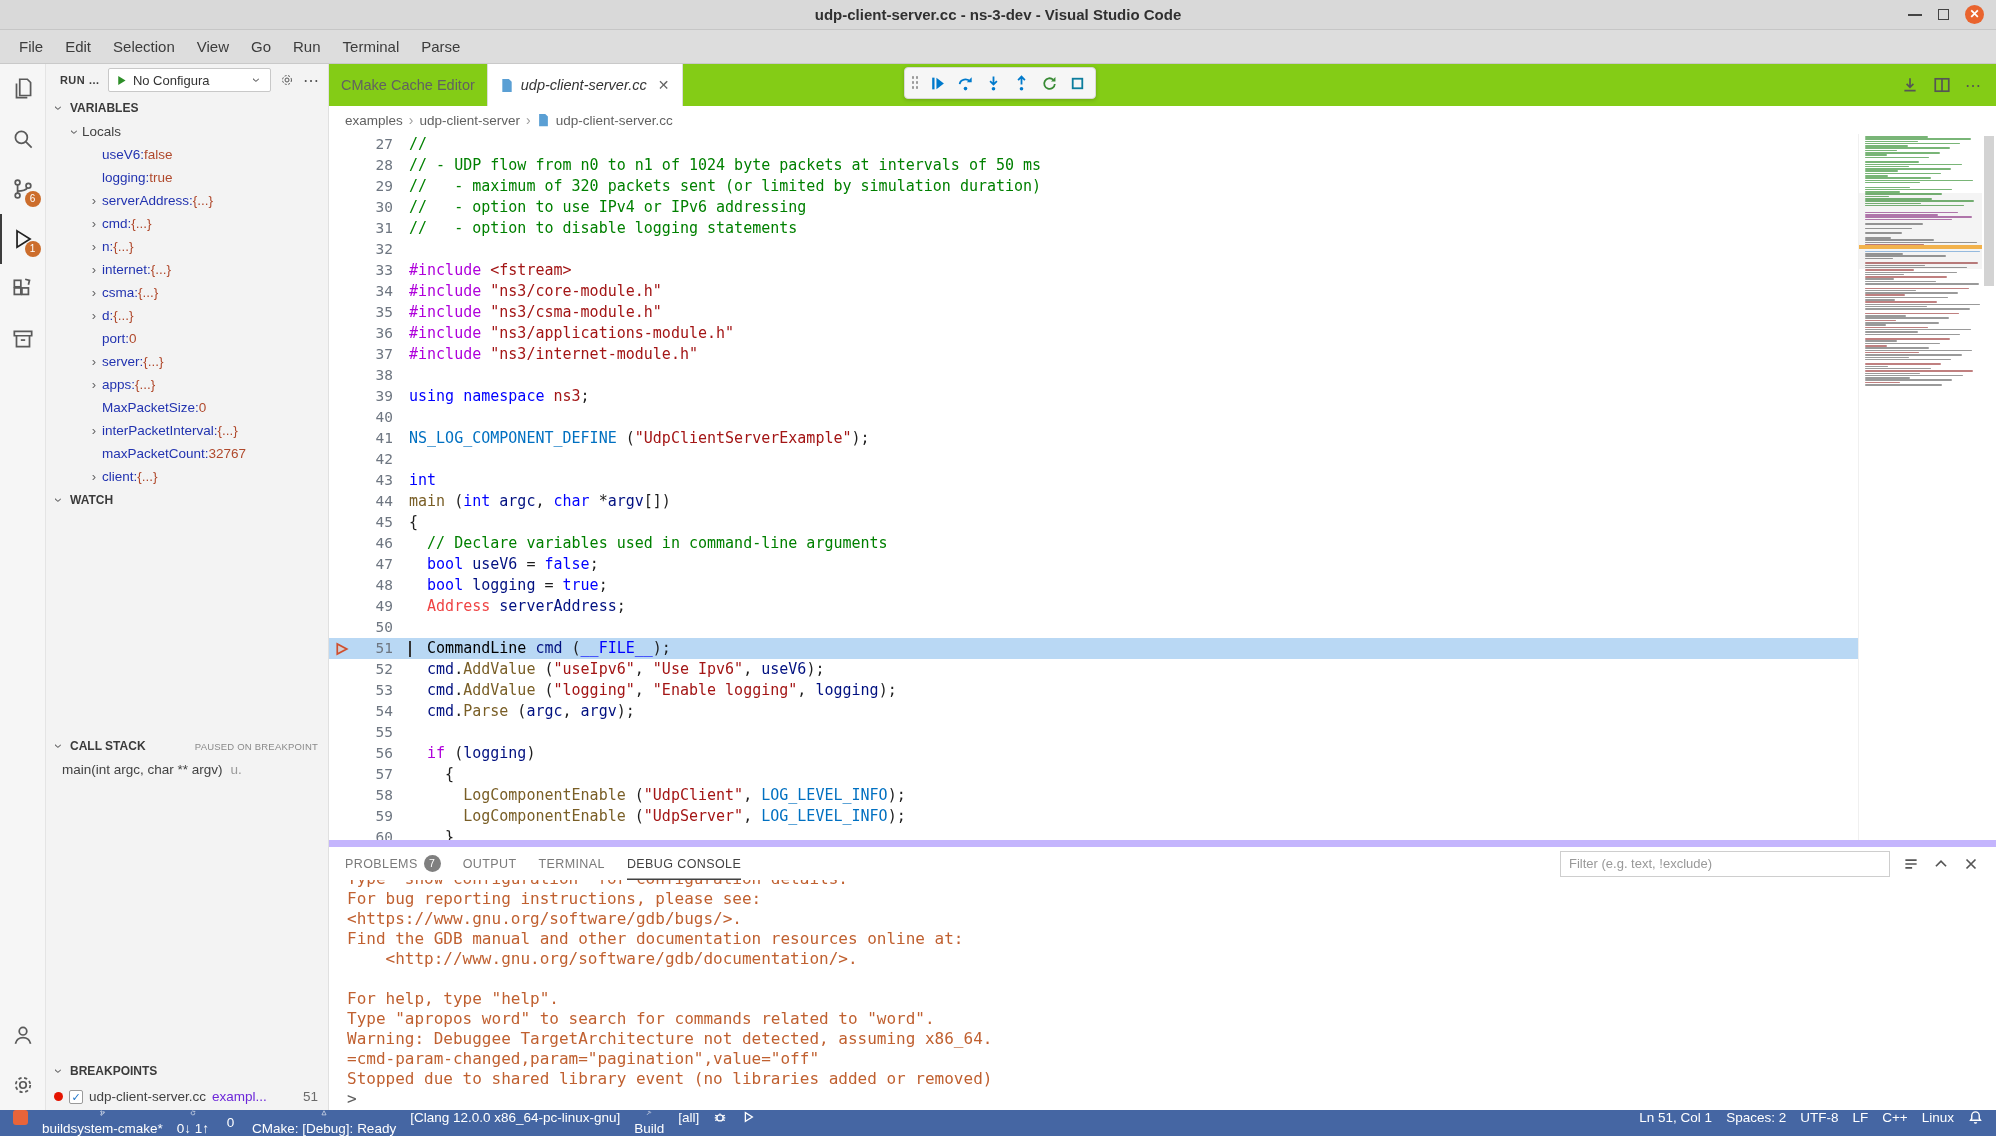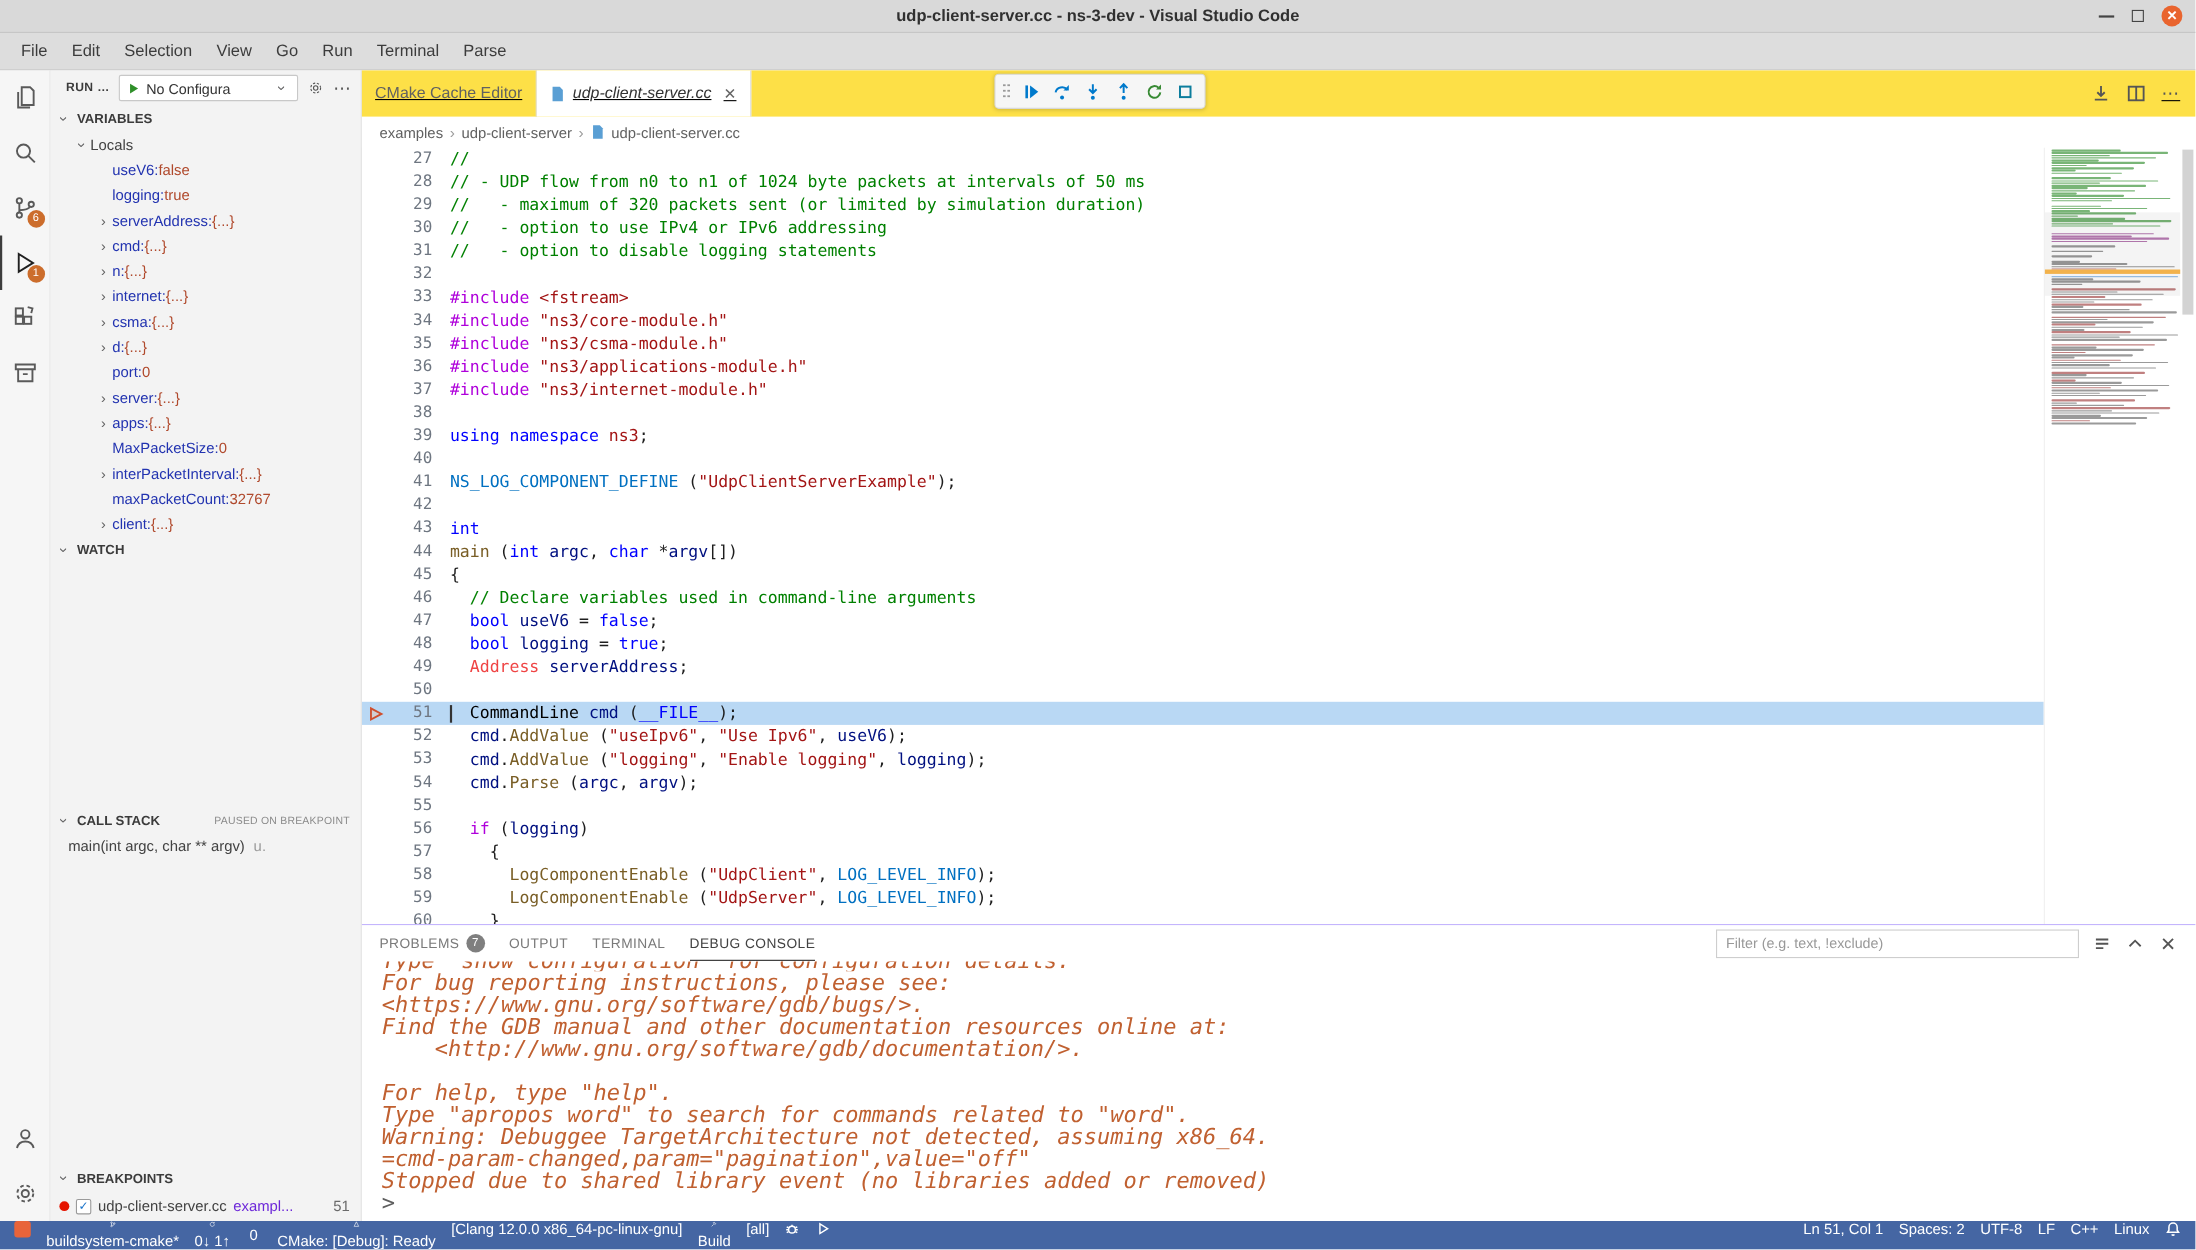--- a/index.html
+++ b/index.html
@@ -49,21 +49,21 @@
   .frame-row { height:23px; display:flex; align-items:center; padding-left:16px; gap:8px; white-space:nowrap; }
   .frame-file { color:#9a9a9a; }
   .bp-row { height:27px; display:flex; align-items:center; gap:6px; padding:0 10px 0 8px; flex:0 0 auto; }
   .bp-dot { width:9px; height:9px; border-radius:50%; background:#e51400; flex:0 0 auto; }
   .bp-check { width:14px; height:14px; border:1px solid #9a9a9a; border-radius:2px; background:#fff; color:#1a73c9; font-size:11px; line-height:12px; text-align:center; flex:0 0 auto; }
   .bp-detail { color:#6d28d9; overflow:hidden; white-space:nowrap; }
   .bp-line { margin-left:auto; color:#6a6a6a; }
 
   
   .editor-col { flex:1; display:flex; flex-direction:column; min-width:0; position:relative; background:#fff; }
-  .tabstrip { height:42px; background:#fde047; display:flex; align-items:stretch; flex:0 0 auto; position:relative;text-decoration:underline; }
+  .tabstrip { height:42px; background:#84cc16; display:flex; align-items:stretch; flex:0 0 auto; position:relative; }
   .tab { display:flex; align-items:center; gap:7px; padding:0 12px; font-size:14.5px; color:#616161; border-right:1px solid #dcdcdc; }
   .tab.active { background:#fff; color:#333; }
   .tab.active .tab-label { font-style:italic; }
   .tab-close { color:#666; font-size:14px; padding-left:4px; }
   .tab-right { margin-left:auto; display:flex; align-items:center; gap:14px; padding-right:14px; color:#555; }
   .tab-right svg { stroke:currentColor; fill:none; stroke-width:1.5; }
   .debug-toolbar { position:absolute; top:3px; left:575px; height:32px; background:#f6f6f6; border:1px solid #d8d8d8; border-radius:4px; box-shadow:0 1px 4px rgba(0,0,0,.18); display:flex; align-items:center; gap:4px; padding:0 6px; z-index:5; }
   .dt-drag { width:8px; height:16px; margin-right:2px;
     background-image:radial-gradient(circle, #9a9a9a 1.1px, transparent 1.2px);
     background-size:4px 5px; }
@@ -83,30 +83,30 @@
   .tok-mac{color:#0070c1} .tok-fn{color:#795e26} .tok-var{color:#001080}
   .tok-ty{color:#ef4444} .tok-warm{color:#000000} .tok-pl{color:#1e1e1e}
   .minimap { width:124px; flex:0 0 auto; position:relative; border-left:1px solid #f0f0f0; padding:2px 2px 0 6px; }
   .mm-row { height:1.5px; margin-bottom:0.8px; border-radius:1px; }
   .mm-band { position:absolute; left:0; right:0; height:4px; background:#f2b24c; }
   .mm-slider { position:absolute; left:0; right:0; background:rgba(0,0,0,.045); }
   .vscrollbar { width:14px; flex:0 0 auto; position:relative; }
   .scroll-thumb { position:absolute; top:2px; right:2px; width:10px; height:150px; background:rgba(110,110,110,.30); }
 
   
-  .panel { height:270px; flex:0 0 auto; border-top:1px solid #c4b5fd; display:flex; flex-direction:column; background:#fff; }
+  .panel { height:270px; flex:0 0 auto; border-top:7px solid #c4b5fd; display:flex; flex-direction:column; background:#fff; }
   .panel-tabs { height:33px; display:flex; align-items:center; gap:22px; padding:0 16px; flex:0 0 auto; }
   .panel-tab { font-size:12.5px; letter-spacing:.4px; color:#7a7a7a; height:100%; display:flex; align-items:center; gap:6px; }
   .panel-tab.active { color:#424242; box-shadow:inset 0 -1.5px 0 #424242; }
   .ptab-badge { min-width:17px; height:17px; border-radius:9px; background:#7f7f7f; color:#fff; font-size:10.5px; line-height:17px; text-align:center; padding:0 3px; }
   .panel-right { margin-left:auto; display:flex; align-items:center; gap:12px; color:#555; }
   .filter-input { width:330px; height:26px; border:1px solid #cecece; background:#fff; font-size:13px; color:#333; padding:0 8px; font-family:"Liberation Sans",sans-serif; }
   .filter-input::placeholder { color:#999; }
   .panel-right svg { stroke:currentColor; fill:none; stroke-width:1.5; }
-  .console { flex:1; min-height:0; overflow:hidden; padding-left:18px; font-family:"DejaVu Sans Mono",monospace; font-size:20px; line-height:20px;font-style:italic; }
+  .console { flex:1; min-height:0; overflow:hidden; padding-left:18px; font-family:"DejaVu Sans Mono",monospace; font-size:16px; line-height:20px; }
   .console-clip { height:9px; overflow:hidden; }
   .console-clip .console-line { margin-top:-11px; }
   .console-line { color:#c06030; white-space:pre; }
   .prompt-row { color:#5f5f5f; }
 
   
   .statusbar { height:26px; background:#4566a3; color:#fff; display:flex; align-items:center; font-size:13.5px; padding:0 6px; flex:0 0 auto; }
   .sb-item { display:flex; align-items:center; gap:5px; padding:0 7px; height:100%; white-space:nowrap;flex-direction:column; }
   .sb-item svg { stroke:#fff; fill:none; stroke-width:1.5; }
   .sb-right { margin-left:auto; display:flex; align-items:center; height:100%; }

